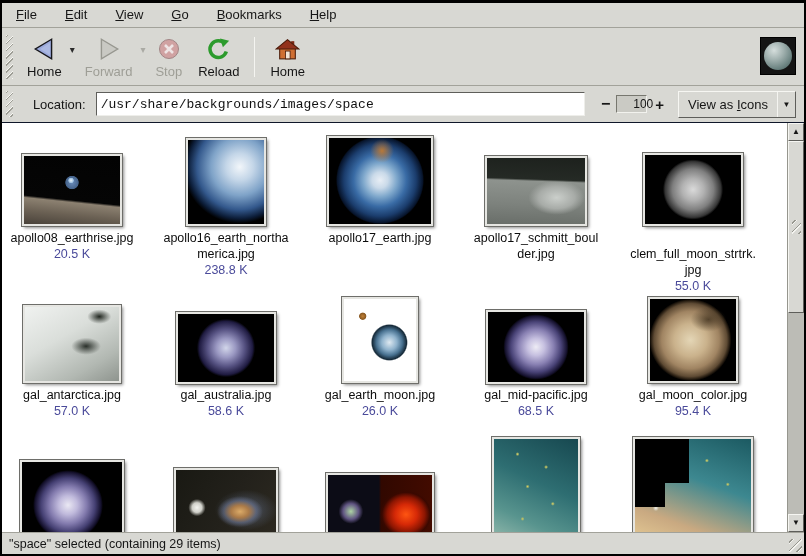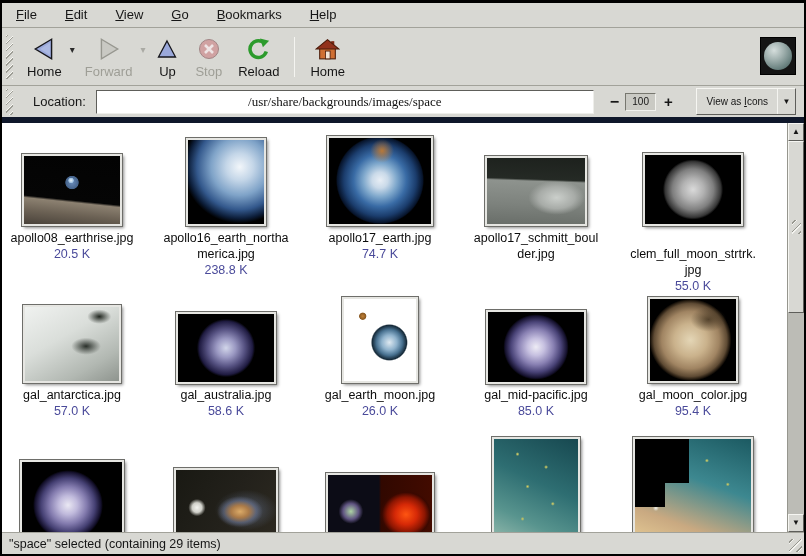--- a/index.html
+++ b/index.html
@@ -31,34 +31,34 @@
   .darrow { font-size:10px; color:#2a2a2a; margin:0 2px 14px 0; }
   .darrow.disabled { color:#aaaaa4; }
   .tsep { width:1px; background:#9e9e96; border-right:1px solid #f4f4f0; margin:6px 7px; }
   .throbber { position:absolute; right:8px; top:9px; width:36px; height:38px; background:#141414;
               border:1px solid #000; display:flex; align-items:center; justify-content:center; }
   .sphere { width:28px; height:28px; border-radius:50%;
             background:radial-gradient(circle at 36% 30%, #d5dedc 0%, #a2b2b0 35%, #6a8280 70%, #3e5654 100%); }
 
   
   .locationbar { height:37px; display:flex; align-items:center; padding:0 8px 0 4px;
-                 border-bottom:6px solid #0f172a; background:#d8d8d3; }
+                 border-bottom:1px solid #0f172a; background:#d8d8d3; }
   .locationbar .handle { height:26px; }
   .loc-label { font-size:13px; color:#161616; margin:0 10px 0 14px; }
-  .loc-input { width:498px; height:24px; font-family:Liberation Serif, serif;
+  .loc-input { width:498px; height:24px; font-family:Liberation Mono, monospace;
                font-size:13px; color:#111; background:#fff; padding:0 4px;
-               border:1px solid; border-color:#5e5e5a #eeeeea #eeeeea #5e5e5a; outline:none;text-align:center; }
+               border:1px solid; border-color:#5e5e5a #eeeeea #eeeeea #5e5e5a; outline:none; }
   .zoom-out { font-size:16px; font-weight:bold; color:#161616; margin:0 6px 0 16px; }
-  .zoom-box { width:31px; height:18px; background:#cacac4; font-size:10px; color:#161616;
-              text-align:center; line-height:16px;
-              border:1px solid; border-color:#77776f #f2f2ee #f2f2ee #77776f; }
+  .zoom-box { width:31px; height:18px; background:#cacac4; font-size:12px; color:#161616;
+              line-height:16px;
+              border:1px solid; border-color:#77776f #f2f2ee #f2f2ee #77776f;padding-left:16px; }
   .zoom-in { font-size:15px; font-weight:bold; color:#161616; margin:0 14px 0 8px; }
   .viewas { margin-left:auto; height:27px; display:flex; align-items:center; background:#d8d8d3;
             border:1px solid; border-color:#f6f6f2 #5e5e5a #5e5e5a #f6f6f2; }
-  .viewas-label { font-size:10px; color:#161616; padding:0 9px; white-space:nowrap; }
+  .viewas-label { font-size:13px; color:#161616; padding:0 9px; white-space:nowrap; }
   .viewas-div { width:1px; height:25px; background:#9e9e96; border-right:1px solid #f4f4f0; }
   .viewas-arrow { width:17px; text-align:center; font-size:8px; color:#161616; }
 
   
   .main { height:409px; display:flex; }
   .iconview { position:relative; flex:1; background:#fff; overflow:hidden; }
   .thumb { position:absolute; background-color:#000;
            border:2px solid #e6e6e2; outline:1px solid #6e6e6a;
            box-shadow:2px 2px 3px rgba(0,0,0,0.45); }
   .fname-block { position:absolute; width:152px; text-align:center; }
@@ -178,30 +178,20 @@
               <span class="ticon">
                 <svg viewBox="0 0 24 24" width="26" height="26">
                   <polygon points="5,3 20,12 5,21" fill="#c9c9c3" stroke="#97978f" stroke-width="1.3"></polygon>
                 </svg>
               </span>
               <div class="tlabel">Forward</div>
             </div>
             <span class="darrow disabled">▾</span>
           </div>
           <div class="tgroup">
-            <div class="tbtn">
-              <span class="ticon">
-                <svg viewBox="0 0 24 24" width="24" height="24">
-                  <polygon points="12,4 20.5,20 3.5,20" fill="#9aa8da" stroke="#16161c" stroke-width="1.3"></polygon>
-                </svg>
-              </span>
-              <div class="tlabel">Up</div>
-            </div>
-          </div>
-          <div class="tgroup">
             <div class="tbtn disabled">
               <span class="ticon">
                 <svg viewBox="0 0 24 24" width="24" height="24">
                   <circle cx="12" cy="12" r="9.5" fill="#d0a2a2" stroke="#a28686" stroke-width="1"></circle>
                   <path d="M8 8 L16 16 M16 8 L8 16" stroke="#eee4e4" stroke-width="2.6"></path>
                 </svg>
               </span>
               <div class="tlabel">Stop</div>
             </div>
           </div>
@@ -259,21 +249,20 @@
           </div>
           <div class="thumb th-earth-crescent" style="left: 184px; top: 15px; width: 80px; height: 88px;"></div>
           <div class="fname-block" style="left: 148px; top: 107px;">
             <div class="fname">apollo16_earth_northa</div>
             <div class="fname">merica.jpg</div>
             <div class="fsize">238.8 K</div>
           </div>
           <div class="thumb th-blue-marble" style="left: 325px; top: 13px; width: 106px; height: 90px;"></div>
           <div class="fname-block" style="left: 302px; top: 107px;">
             <div class="fname">apollo17_earth.jpg</div>
-            <div class="fsize">74.7 K</div>
           </div>
           <div class="thumb th-moon-boulder" style="left: 483px; top: 33px; width: 102px; height: 70px;"></div>
           <div class="fname-block" style="left: 458px; top: 107px;">
             <div class="fname">apollo17_schmitt_boul</div>
             <div class="fname">der.jpg</div>
           </div>
           <div class="thumb th-gray-moon" style="left: 641px; top: 30px; width: 100px; height: 73px;"></div>
           <div class="fname-block" style="left: 615px; top: 107px; margin-top: 16px;">
             <div class="fname">clem_full_moon_strtrk.</div>
             <div class="fname">jpg</div>
@@ -290,21 +279,21 @@
             <div class="fsize">58.6 K</div>
           </div>
           <div class="thumb th-earth-moon" style="left: 340px; top: 174px; width: 76px; height: 86px;"></div>
           <div class="fname-block" style="left: 302px; top: 264px;">
             <div class="fname">gal_earth_moon.jpg</div>
             <div class="fsize">26.0 K</div>
           </div>
           <div class="thumb th-purple-earth" style="left: 484px; top: 187px; width: 100px; height: 74px;"></div>
           <div class="fname-block" style="left: 458px; top: 264px;">
             <div class="fname">gal_mid-pacific.jpg</div>
-            <div class="fsize">85.0 K</div>
+            <div class="fsize">68.5 K</div>
           </div>
           <div class="thumb th-color-moon" style="left: 646px; top: 174px; width: 90px; height: 86px;"></div>
           <div class="fname-block" style="left: 615px; top: 264px;">
             <div class="fname">gal_moon_color.jpg</div>
             <div class="fsize">95.4 K</div>
           </div>
           <div class="thumb th-purple-earth-2" style="left: 18px; top: 337px; width: 104px; height: 92px;"></div>
           <div class="thumb th-galaxies" style="left: 172px; top: 345px; width: 104px; height: 84px;"></div>
           <div class="thumb th-nebula-pair" style="left: 324px; top: 350px; width: 108px; height: 80px;"></div>
           <div class="thumb th-teal-nebula" style="left: 490px; top: 314px; width: 88px; height: 112px;"></div>

